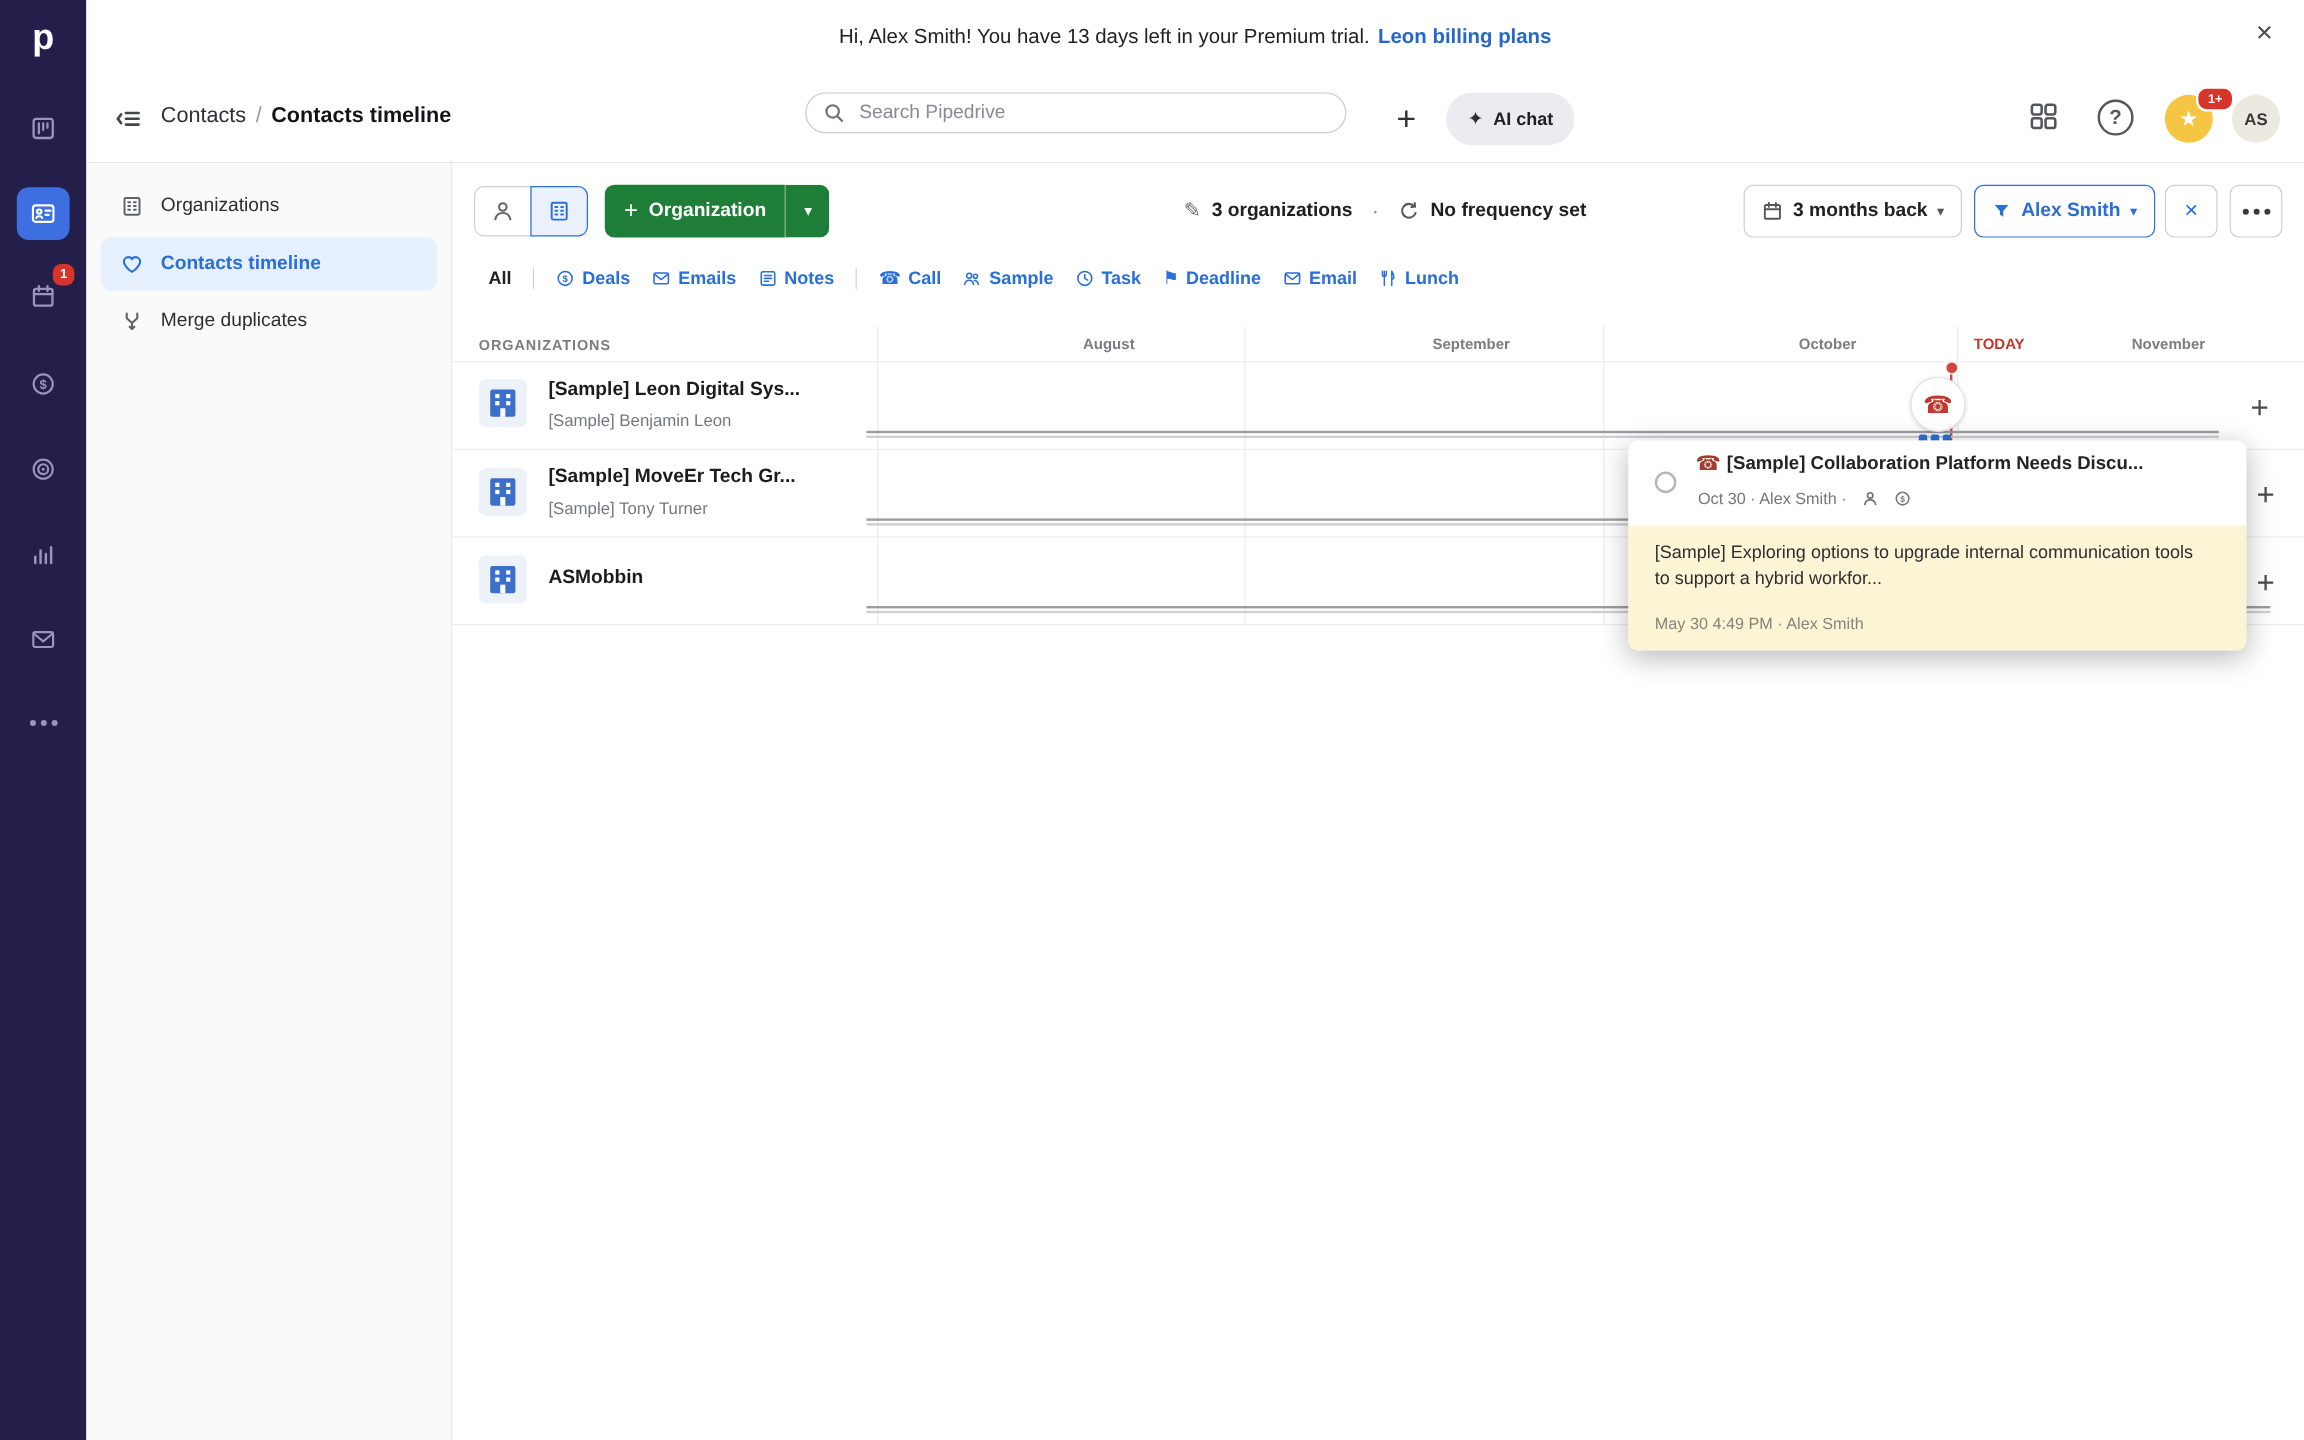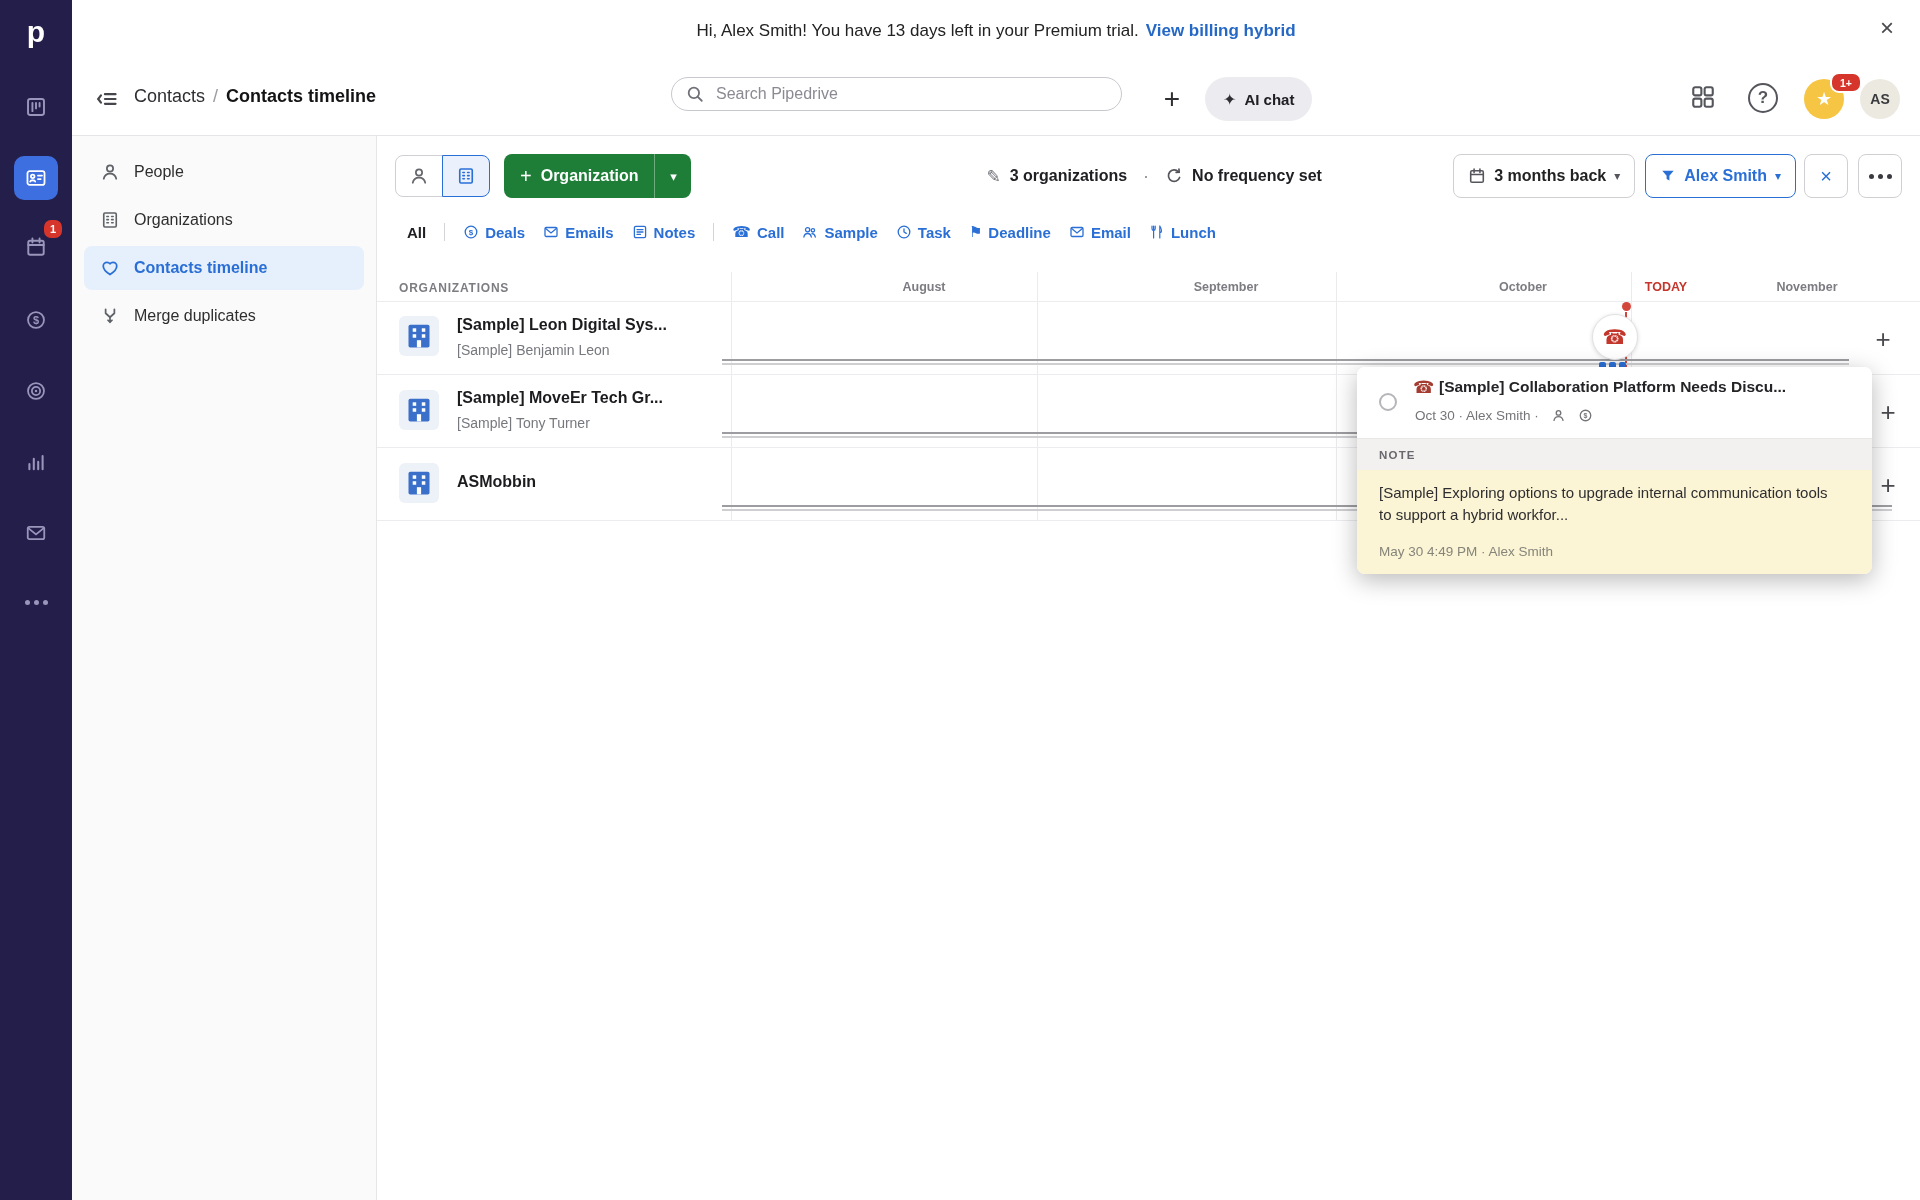--- a/index.html
+++ b/index.html
@@ -82,21 +82,21 @@
     </div>
     <div class="abs navtile dots3" style="left:14px;top:580px;justify-content:center;">
       <i style="background:#9a95bb"></i>
         <i style="background:#9a95bb"></i>
         <i style="background:#9a95bb"></i>
     </div>
   </div>
 
   <div class="abs" style="left:72px;top:0;width:1848px;height:62px;background:#fff;display:flex;align-items:center;justify-content:center;font-size:17px;color:#222;">
     <span>Hi, Alex Smith! You have 13 days left in your Premium trial.</span>
-    <span style="color:#2668c5;font-weight:700;margin-left:7px;cursor:pointer;">View billing hybrid</span>
+    <span style="color:#2668c5;font-weight:700;margin-left:7px;cursor:pointer;">Leon billing plans</span>
     <span class="abs" style="right:26px;top:14px;font-size:24px;color:#4a4a4f;cursor:pointer;">×</span>
   </div>
 
   <div class="abs" style="left:72px;top:62px;width:1848px;height:74px;background:#fff;border-bottom:1px solid #e5e5e8;box-sizing:border-box;">
     <div class="abs" style="left:24px;top:26px;color:#45464b;cursor:pointer;">
       <svg viewBox="0 0 16 16" width="22" height="22" fill="none" stroke="currentColor" stroke-width="1.6" stroke-linecap="round">
           <path d="M6.5 4.5H14.2M6.5 8H14.2M6.5 11.5H14.2M3.6 5.4L1.6 8l2 2.6"></path>
         </svg>
     </div>
     <div class="abs flex" style="left:62px;top:24px;font-size:18px;gap:8px;">
@@ -130,29 +130,20 @@
       <span>?</span>
     </div>
     <div class="abs" style="left:1732px;top:17px;width:40px;height:40px;border-radius:50%;background:#f6c544;display:flex;align-items:center;justify-content:center;color:#fff;font-size:18px;cursor:pointer;">
       <span>★</span>
     </div>
     <div class="abs" style="left:1758px;top:10px;min-width:22px;height:17px;padding:0 3px;border-radius:9px;background:#d6352b;color:#fff;font-size:10.5px;font-weight:700;display:flex;align-items:center;justify-content:center;border:2px solid #fff;box-sizing:content-box;">1+</div>
     <div class="abs" style="left:1788px;top:17px;width:40px;height:40px;border-radius:50%;background:#ece9e0;display:flex;align-items:center;justify-content:center;color:#3a3a3e;font-size:14px;font-weight:700;cursor:pointer;">AS</div>
   </div>
 
   <div class="abs" style="left:72px;top:136px;width:305px;height:1064px;background:#fafafb;border-right:1px solid #e6e6e8;box-sizing:border-box;padding-top:10px;">
-    <div class="subitem">
-      <span class="ic">
-        <svg viewBox="0 0 16 16" width="20" height="20" fill="none" stroke="currentColor" stroke-width="1.4" stroke-linecap="round">
-            <circle cx="8" cy="5.2" r="2.5"></circle>
-            <path d="M3 13.4c.6-2.9 2.5-4.2 5-4.2s4.4 1.3 5 4.2"></path>
-          </svg>
-      </span>
-      <span>People</span>
-    </div>
     <div class="subitem">
       <span class="ic">
         <svg viewBox="0 0 16 16" width="20" height="20" fill="none" stroke="currentColor" stroke-width="1.3" stroke-linecap="round">
             <rect x="3" y="2.4" width="10" height="11.2" rx="1"></rect>
             <path d="M5.5 5.2h1.2M9.3 5.2h1.2M5.5 7.7h1.2M9.3 7.7h1.2M5.5 10.2h1.2M9.3 10.2h1.2"></path>
           </svg>
       </span>
       <span>Organizations</span>
     </div>
     <div class="subitem sel">
@@ -416,22 +407,19 @@
             </svg>
         </span>
         <span style="display:flex;color:#75757a;">
           <svg viewBox="0 0 16 16" width="15" height="15" fill="none" stroke="currentColor" stroke-width="1.4">
               <circle cx="8" cy="8" r="5.6"></circle>
               <text x="8" y="10.6" text-anchor="middle" font-size="7.5" font-weight="bold" fill="currentColor" stroke="none">$</text>
             </svg>
         </span>
       </div>
     </div>
-    <div style="height:31px;background:#f3f0f0;display:flex;align-items:center;padding-left:22px;border-top:1px solid #e9e6e6;">
-      <span style="color:#68686d;font-size:11.5px;font-weight:700;letter-spacing:1.2px;">NOTE</span>
-    </div>
     <div style="position:relative;height:104px;background:#fbf4d5;cursor:pointer;">
       <div class="abs" style="left:22px;top:12px;right:30px;font-size:15px;line-height:1.48;color:#2e2e30;">[Sample] Exploring options to upgrade internal communication tools to support a hybrid workfor...</div>
       <div class="abs" style="left:22px;top:74px;font-size:13.5px;color:#85857a;">May 30 4:49 PM · Alex Smith</div>
     </div>
   </div>
 
 </div>
 
 </body></html>

